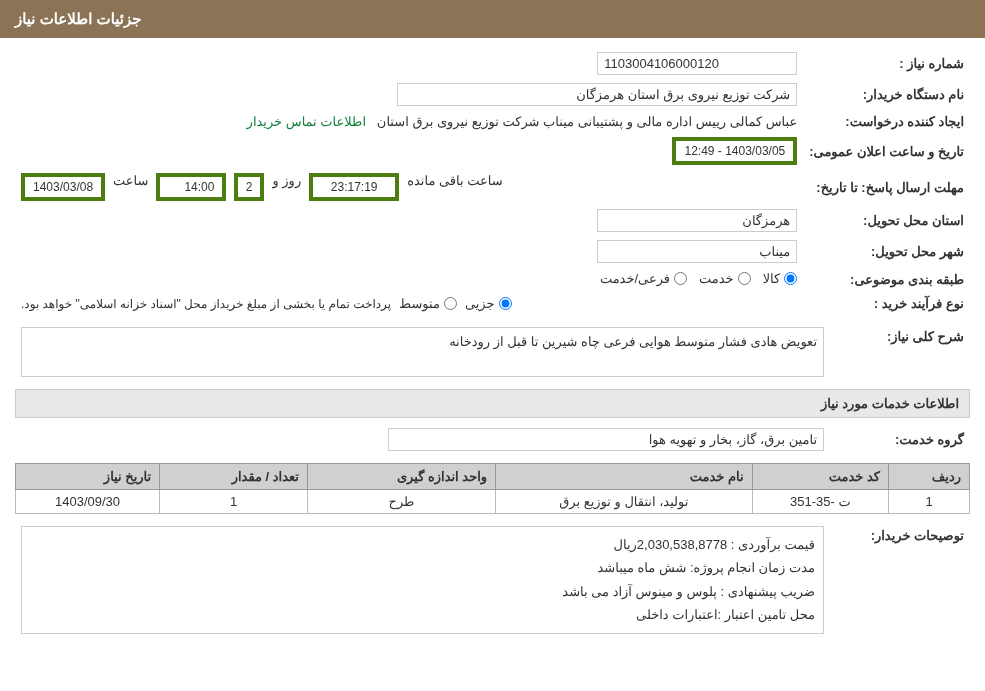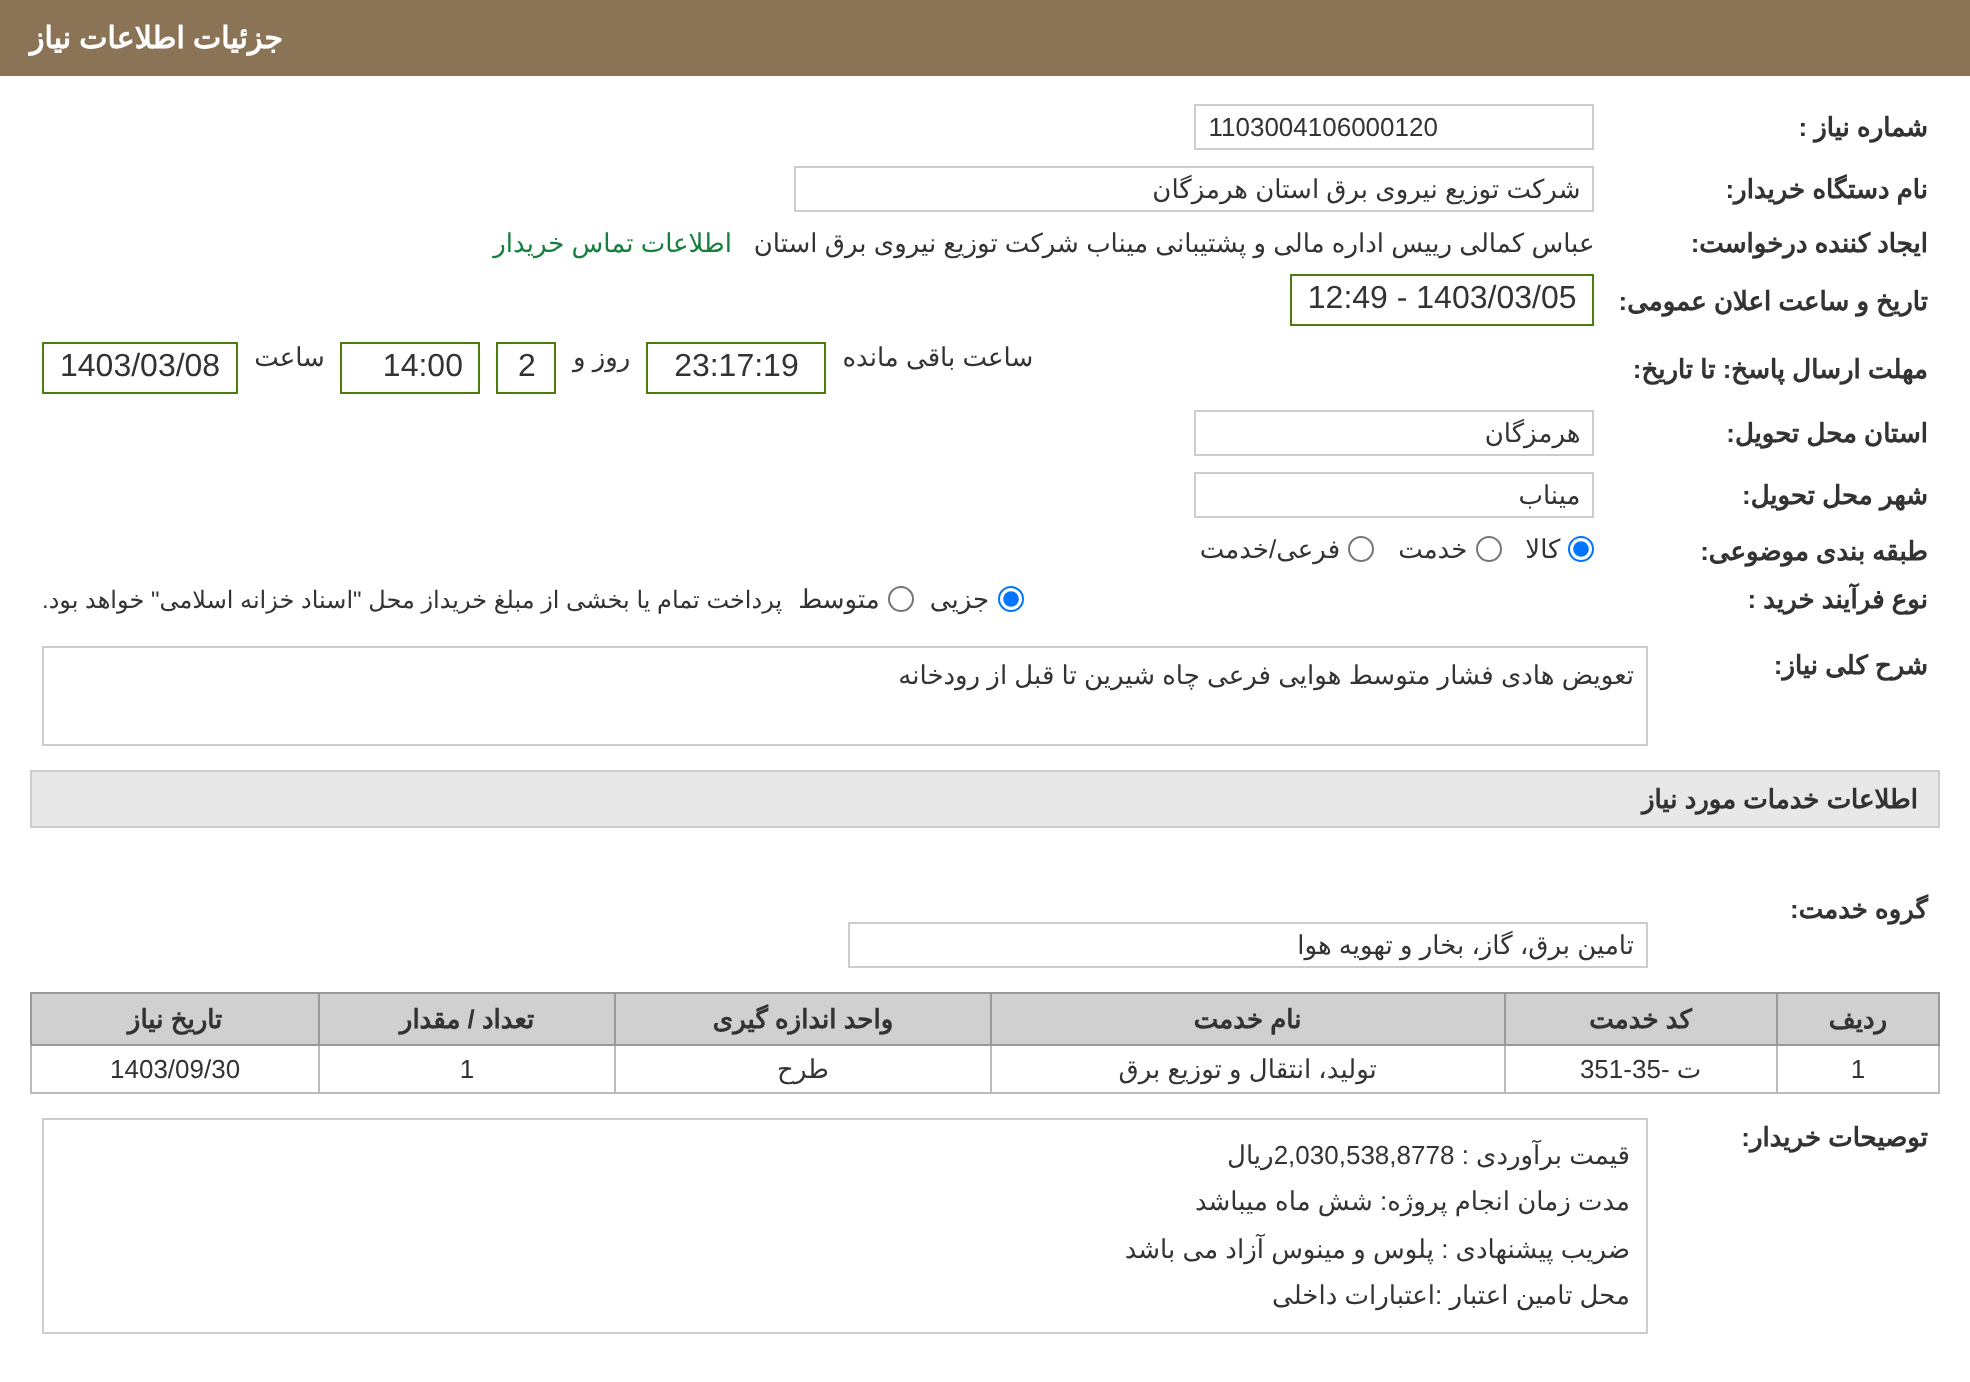--- a/index.html
+++ b/index.html
@@ -51,26 +51,26 @@
       background: #fff;
       display: inline-block;
       min-height: 22px;
     }
     .input-number {
       width: 180px;
       text-align: left;
       direction: ltr;
     }
     .date-box {
-      border: 1px solid #4d7c0f;
+      border: 4px solid #4d7c0f;
       padding: 3px 8px;
       background: #fff;
       display: inline-block;
       min-height: 22px;
-      font-size: 16px;
+      font-size: 12px;
     }
     .datetime-row {
       display: flex;
       align-items: flex-start;
       gap: 8px;
       flex-direction: row-reverse;
     }
     .contact-link {
       color: #15803d;
       text-decoration: none;
@@ -118,21 +118,21 @@
     }
     .services-table {
       width: 100%;
       border-collapse: collapse;
       margin-top: 4px;
     }
     .services-table th {
       background: #d0d0d0;
       border: 1px solid #999;
       padding: 5px 8px;
-      text-align: center;
+      text-align: right;
       font-weight: bold;
     }
     .services-table td {
       border: 1px solid #bbb;
       padding: 4px 8px;
       text-align: center;
       background: #fff;
     }
     .buyer-desc {
       border: 1px solid #ccc;
@@ -293,21 +293,21 @@
     </tbody>
       </table>
 
     <div class="section-header">اطلاعات خدمات مورد نیاز</div>
 
     <table class="info-table">
       <tbody>
           <tr>
         <td class="label-cell">گروه خدمت:</td>
         <td class="value-cell">
-          <span class="input-box" style="width:400px; display:inline-block;margin-top:37px;">تامین برق، گاز، بخار و تهویه هوا</span>
+          <span class="input-box" style="width:436px; display:inline-block;">تامین برق، گاز، بخار و تهویه هوا</span>
         </td>
       </tr>
     </tbody>
       </table>
 
     <div class="services-section">
       <table class="services-table">
         <thead>
           <tr>
             <th>ردیف</th>

